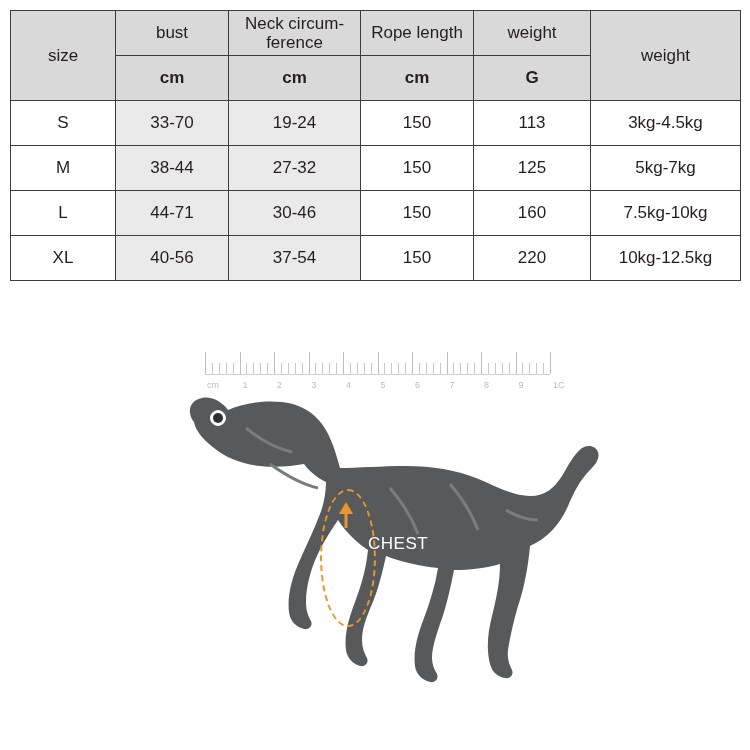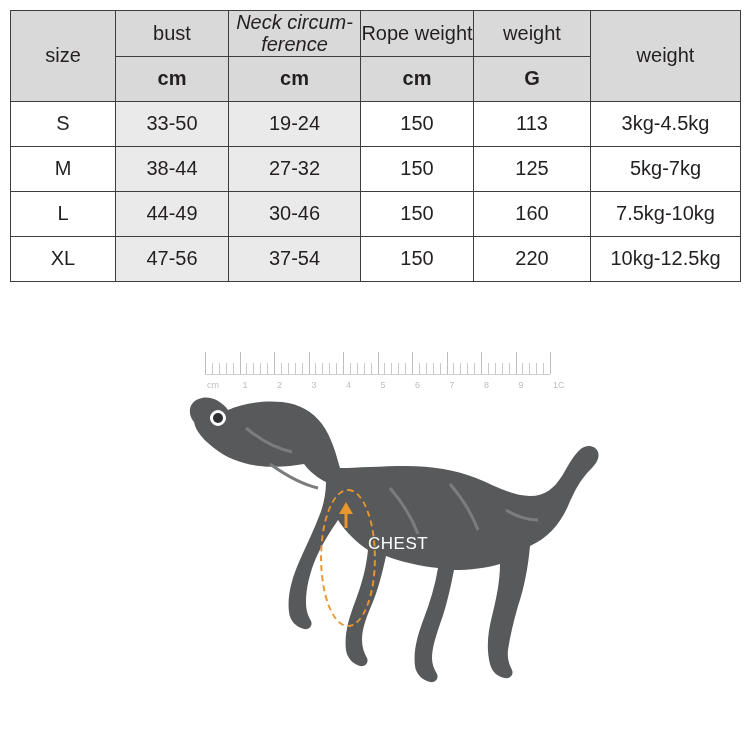--- a/index.html
+++ b/index.html
@@ -24,21 +24,21 @@
   }
   table.size-table {
     border-collapse: collapse;
     width: 730px;
     table-layout: fixed;
   }
   table.size-table td {
     border: 1px solid #3d3d3d;
     text-align: center;
     vertical-align: middle;
-    font-size: 20px;
+    font-size: 17px;
     color: #231f20;
     padding: 0;
     height: 44px;
   }
   .hdr-cell {
     background: #d9d9d9;
     font-size: 16px;
   }
   .unit-cell {
     background: #d9d9d9;
@@ -50,21 +50,21 @@
   .neck-col  { width: 132px; }
   .rope-col  { width: 113px; }
   .wt-col    { width: 117px; }
   .wt2-col   { width: 150px; }
 
   .row-shade-a td { background: #ffffff; }
 
   .body-cell { font-size: 18px; }
   .col-shade { background: #eaeaea !important; }
 
-  .two-line { line-height: 1.12; font-style: italic; }
+  .two-line { line-height: 1.12; }
 
   
   .illus {
     position: absolute;
     left: 0;
     top: 312px;
     width: 750px;
     height: 438px;
   }
 
@@ -145,58 +145,58 @@
         <col class="wt2-col">
     </colgroup>
     <tbody>
       <tr>
         <td class="hdr-cell" rowspan="2">size</td>
         <td class="hdr-cell">bust</td>
         <td class="hdr-cell two-line">
           <span>Neck circum-</span><br>
           <span>ference</span>
         </td>
-        <td class="hdr-cell">Rope weight</td>
+        <td class="hdr-cell">Rope length</td>
         <td class="hdr-cell">weight</td>
         <td class="hdr-cell" rowspan="2">weight</td>
       </tr>
       <tr>
         <td class="unit-cell">cm</td>
         <td class="unit-cell">cm</td>
         <td class="unit-cell">cm</td>
         <td class="unit-cell">G</td>
       </tr>
 
       <tr class="row-shade-a">
         <td class="body-cell">S</td>
-        <td class="body-cell col-shade">33-50</td>
+        <td class="body-cell col-shade">33-70</td>
         <td class="body-cell col-shade">19-24</td>
         <td class="body-cell">150</td>
         <td class="body-cell">113</td>
         <td class="body-cell">3kg-4.5kg</td>
       </tr>
       <tr class="row-shade-a">
         <td class="body-cell">M</td>
         <td class="body-cell col-shade">38-44</td>
         <td class="body-cell col-shade">27-32</td>
         <td class="body-cell">150</td>
         <td class="body-cell">125</td>
         <td class="body-cell">5kg-7kg</td>
       </tr>
       <tr class="row-shade-a">
         <td class="body-cell">L</td>
-        <td class="body-cell col-shade">44-49</td>
+        <td class="body-cell col-shade">44-71</td>
         <td class="body-cell col-shade">30-46</td>
         <td class="body-cell">150</td>
         <td class="body-cell">160</td>
         <td class="body-cell">7.5kg-10kg</td>
       </tr>
       <tr class="row-shade-a">
         <td class="body-cell">XL</td>
-        <td class="body-cell col-shade">47-56</td>
+        <td class="body-cell col-shade">40-56</td>
         <td class="body-cell col-shade">37-54</td>
         <td class="body-cell">150</td>
         <td class="body-cell">220</td>
         <td class="body-cell">10kg-12.5kg</td>
       </tr>
     </tbody>
   </table>
 </div>
 
 <div class="illus">

